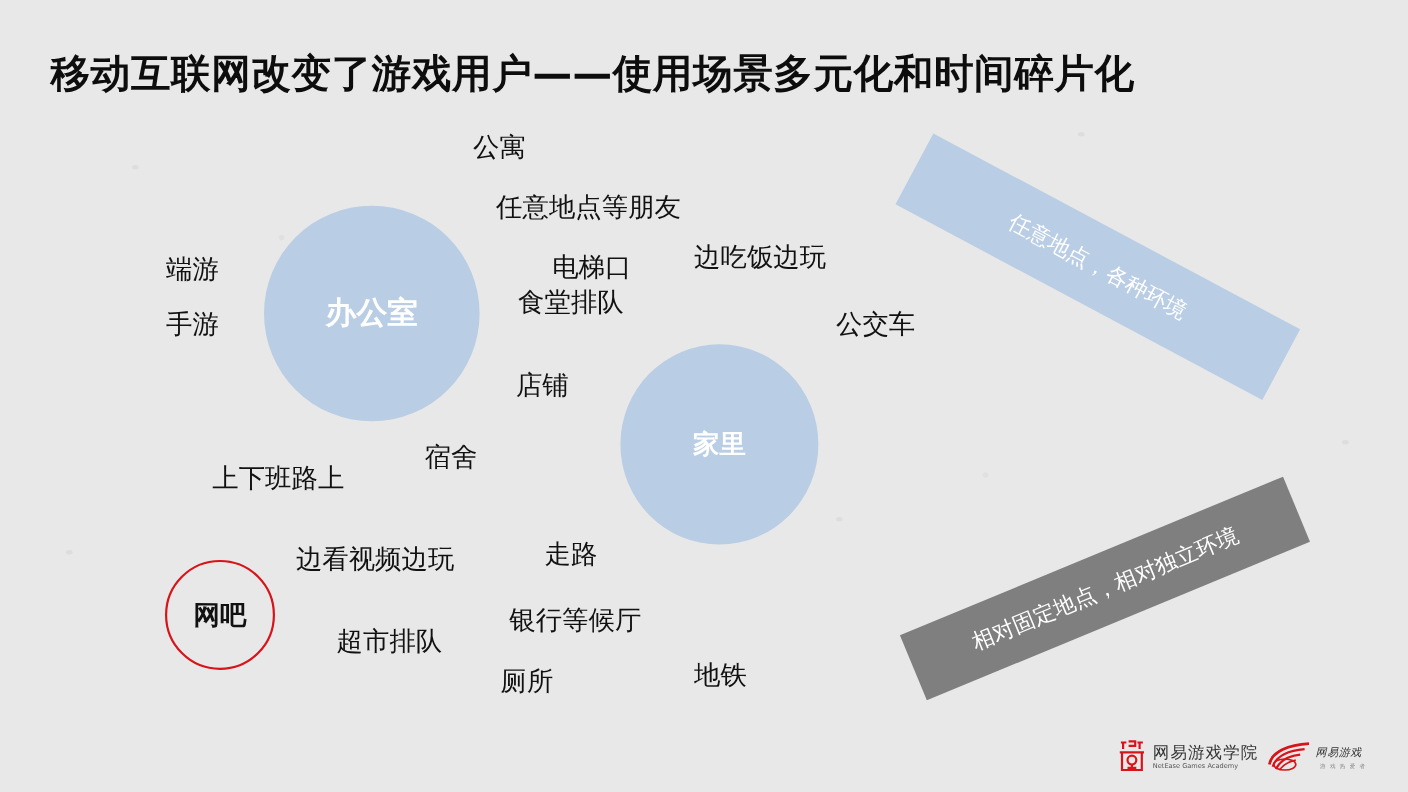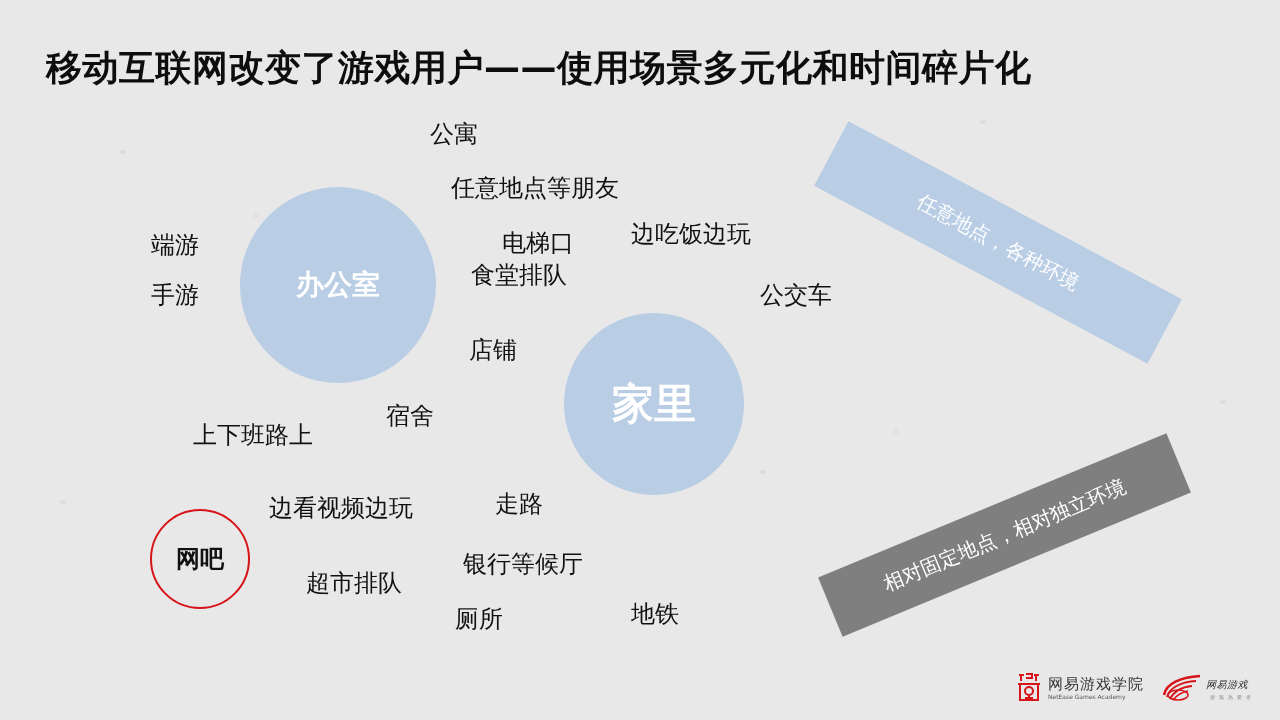--- a/index.html
+++ b/index.html
@@ -24,21 +24,21 @@
       color: #0d0d0d; white-space: nowrap; line-height: 48px;
     }
 
     .circle {
       position: absolute; border-radius: 50%;
       background: #b9cde5;
       display: flex; align-items: center; justify-content: center;
       color: #ffffff; font-weight: bold;
     }
     .circle.office { left: 240px; top: 187px; width: 196px; height: 196px; font-size: 28px; }
-    .circle.home { left: 564px; top: 313px; width: 180px; height: 182px; font-size: 42px; }
+    .circle.home { left: 564px; top: 313px; width: 180px; height: 182px; font-size: 24px; }
 
     .ring {
       position: absolute; left: 150px; top: 509px; width: 100px; height: 100px;
       border: 2px solid #d7141a; border-radius: 50%;
       display: flex; align-items: center; justify-content: center;
       font-size: 24px; font-weight: bold; color: #111;
     }
 
     .label { position: absolute; white-space: nowrap; color: #111; line-height: 1; }
     .s24 { font-size: 24px; }
@@ -52,21 +52,21 @@
       width: 378px; height: 73px; background: #b9cde5;
       left: calc(998px - 189px); top: calc(242px - 36.5px);
       transform: rotate(28.1deg);
     }
     .banner.gray {
       width: 377px; height: 64px; background: #7f7f7f;
       left: calc(1004px - 188.5px); top: calc(535px - 32px);
       transform: rotate(-22.5deg);
     }
 
-    .footer-logos { position: absolute; left: 1016px; top: 668px; height: 40px; display: flex; align-items: center; gap: 10px; }
+    .footer-logos { position: absolute; left: 1016px; top: 668px; height: 40px; display: flex; align-items: center; }
     .academy { display: flex; align-items: center; gap: 6px; }
     .academy-mark { width: 26px; height: 32px; position: relative; }
     .academy-text { display: flex; flex-direction: column; }
     .academy-cn { font-size: 15px; color: #333; line-height: 18px; letter-spacing: 1px; }
     .academy-en { font-size: 6px; color: #555; line-height: 8px; }
     .netease-games { display: flex; align-items: center; gap: 2px; margin-left: 6px; }
     .ng-text { display: flex; flex-direction: column; align-items: flex-start; }
     .ng-cn { font-size: 10px; color: #333; font-style: italic; line-height: 18px; letter-spacing: 0.5px; }
     .ng-sub { font-size: 5px; color: #888; letter-spacing: 4px; line-height: 7px; margin-left: 4px; }
   </style>

